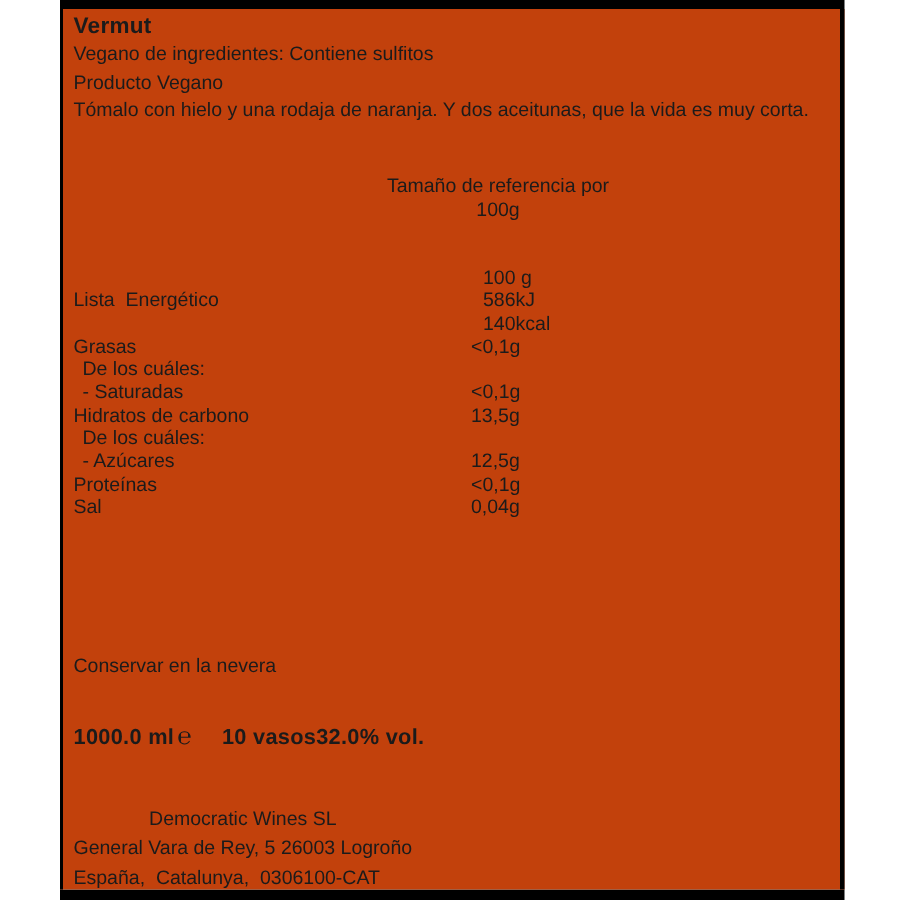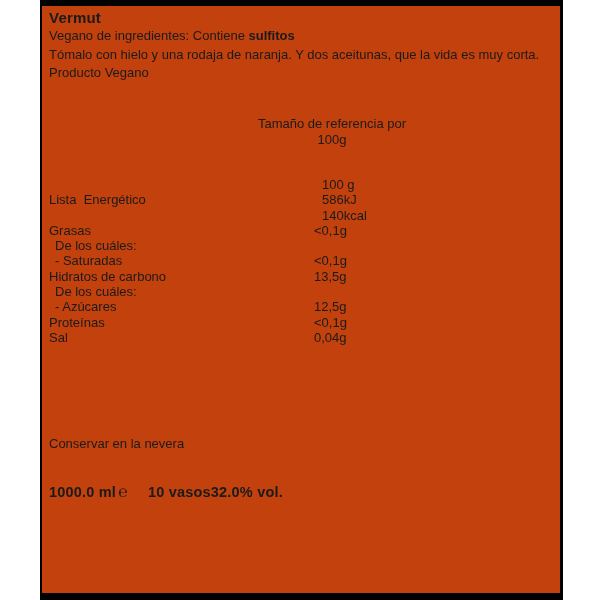--- a/index.html
+++ b/index.html
@@ -23,21 +23,21 @@
     flex: 1; position: relative; background: #c2410c;
     border-left: 2px solid #000; border-right: 3px solid #000;
   }
 
   .txt { white-space: pre-wrap; }
 
   
   .header-block { position: absolute; left: 7px; top: 2px; width: 508px; }
   .product-title { font-size: 15px; font-weight: bold; line-height: 19px; letter-spacing: 0.2px; }
   .body-line { font-size: 13px; line-height: 18.6px; }
-  .bold { font-weight: bold; text-align: center; }
+  .bold { font-weight: normal; text-align: center; }
 
   
   .serving-ref {
     position: absolute; left: 150px; top: 110px; width: 280px;
     text-align: center; font-size: 13px; line-height: 16px;
   }
 
   
   .nutrition-table { position: absolute; left: 7px; top: 171px; width: 505px; font-size: 13px; }
   .nrow { position: relative; height: 15.3px; line-height: 15.3px; }
@@ -63,22 +63,22 @@
 
 <div class="page">
   <div class="label-frame">
     <div class="bar-top"></div>
 
     <div class="label-content">
 
       <div class="header-block">
         <div class="product-title txt">Vermut</div>
         <div class="body-line"><span class="txt">Vegano de ingredientes: Contiene </span><span class="bold txt">sulfitos</span></div>
+        <div class="body-line txt">Producto Vegano</div>
         <div class="body-line txt">Tómalo con hielo y una rodaja de naranja. Y dos aceitunas, que la vida es muy corta.</div>
-        <div class="body-line txt">Producto Vegano</div>
       </div>
 
       <div class="serving-ref">
         <div class="txt">Tamaño de referencia por</div>
         <div class="txt">100g</div>
       </div>
 
       <div class="nutrition-table">
         <div class="nrow hdr">
           <span class="nlabel"></span>
@@ -123,18 +123,23 @@
         <div class="nrow">
           <span class="nlabel">Sal</span>
           <span class="nvalue">0,04g</span>
         </div>
       </div>
 
       <div class="storage-note txt">Conservar en la nevera</div>
 
       <div class="quantity-line"><span class="txt">1000.0 ml</span><span class="emark">℮</span><span class="servings txt">10 vasos</span><span class="abv txt">32.0% vol.</span></div>
 
+      <div class="producer-block">
+        <div class="bold txt">Democratic Wines SL</div>
+        <div class="txt">General Vara de Rey, 5 26003 Logroño</div>
+        <div class="txt">España,  Catalunya,  0306100-CAT</div>
+      </div>
 
     </div>
 
     <div class="bar-bottom"></div>
   </div>
 </div>
 
 </body></html>

